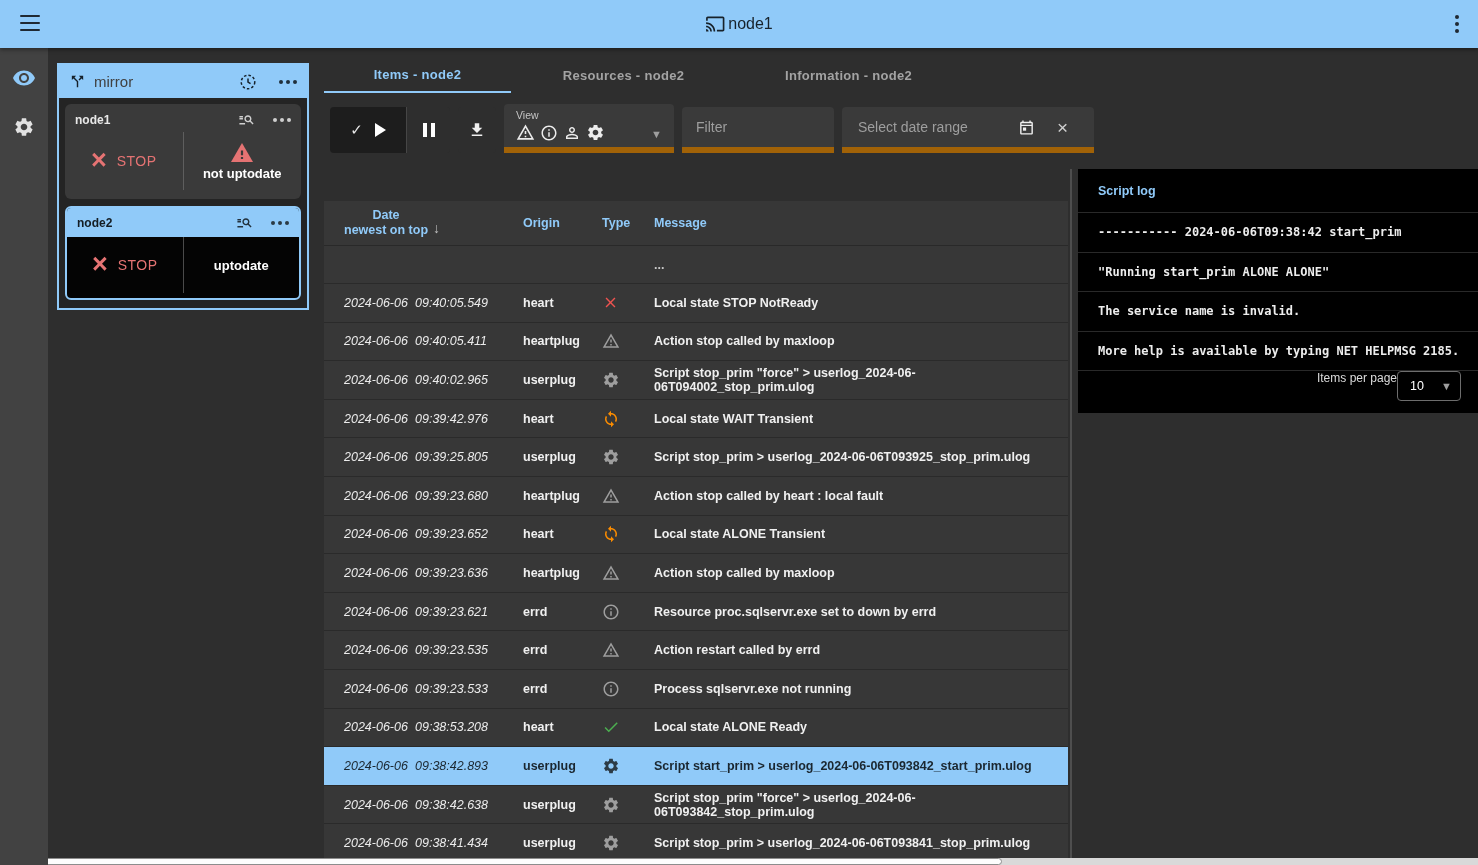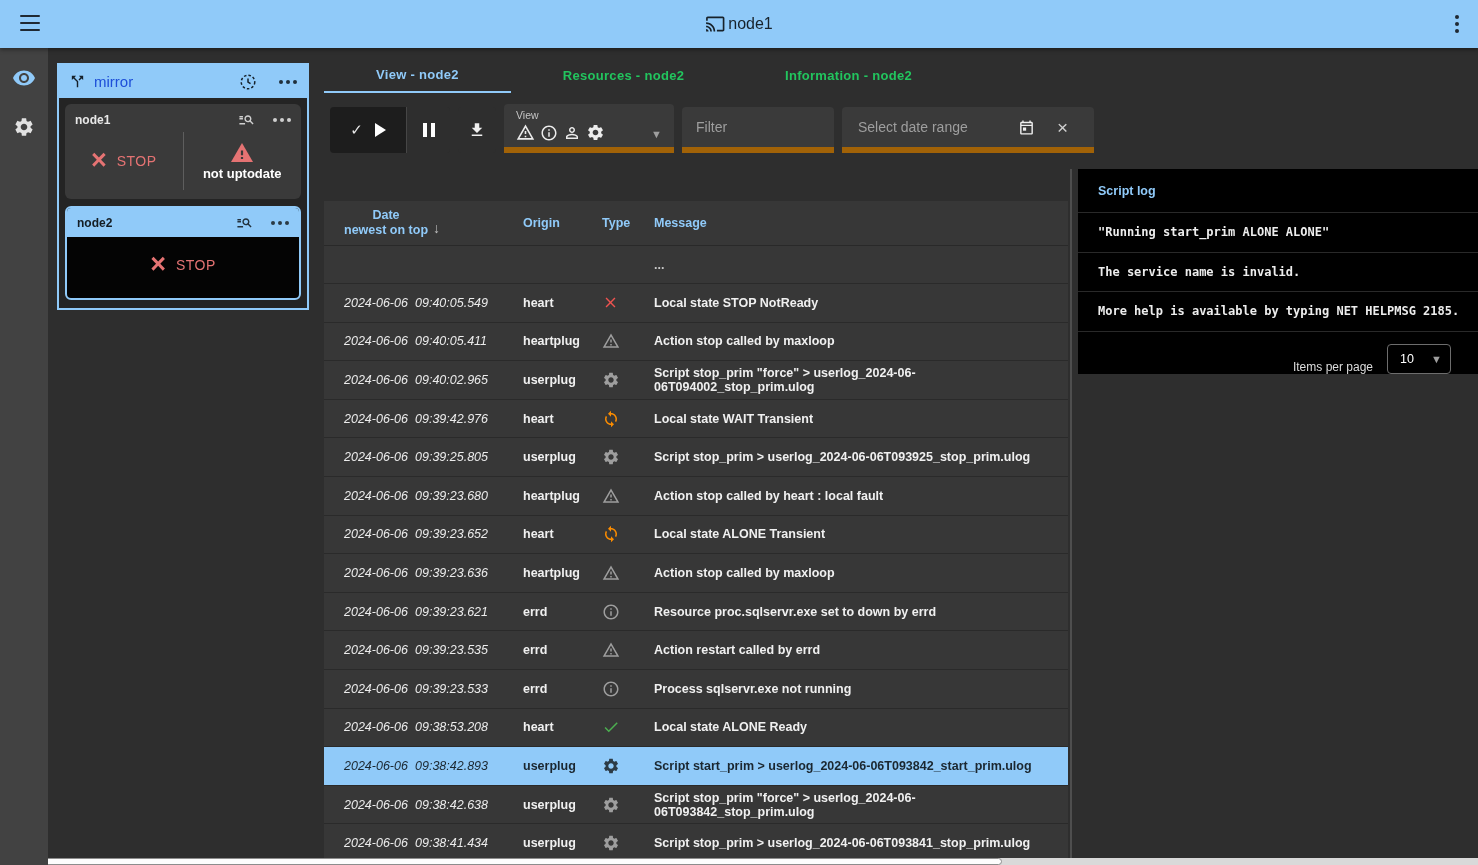--- a/index.html
+++ b/index.html
@@ -21,21 +21,21 @@
 
   
   .rail { position:absolute; left:0; top:48px; width:48px; height:817px; background:#424242; z-index:20; }
   .rail .ric { display:flex; justify-content:center; margin-top:18px; cursor:pointer; }
   .rail .ric.gear { margin-top:26px; }
 
   
   .mirror { position:absolute; left:57px; top:63px; width:252px; height:247px;
             border:2px solid #90caf9; background:#242424; }
   .mirror-head { height:33px; background:#90caf9; display:flex; align-items:center; padding:0 10px; }
-  .mirror-title { font-size:15px; color:#1d4ed8; margin-left:8px; flex:0 0 auto; }
+  .mirror-title { font-size:15px; color:#404040; margin-left:8px; flex:0 0 auto; }
   .mh-spacer { flex:1; }
   .mh-clock { margin-right:22px; cursor:pointer; display:flex; }
   .dots { display:flex; gap:3px; cursor:pointer; }
   .dots i { width:4px; height:4px; border-radius:50%; background:#20303c; }
   .mirror-body { padding:6px; }
   .card { border-radius:6px; overflow:hidden; }
   .card.n1 { background:#3a3a3a; margin-bottom:7px; height:95px; }
   .card.n2 { background:#040404; border:2px solid #90caf9; height:94px; }
   .card-head { display:flex; align-items:center; padding:7px 10px 4px 10px; }
   .card.n2 .card-head { background:#90caf9; padding:6px 10px; }
@@ -50,21 +50,21 @@
   .half.right { border-left:1px solid #5e5e5e; flex-direction:column; gap:1px; }
   .card.n2 .half.right { border-left:1px solid #4a4a4a; }
   .stop-x { font-size:27px; font-weight:bold; color:#e57373; line-height:1; margin-top:-2px; }
   .stop-label { font-size:14px; font-weight:normal; color:#e57373; letter-spacing:.5px; }
   .uptodate-label { font-size:13px; font-weight:bold; color:#fff; }
   .half.center-only { flex-direction:row; }
 
   
   .tabs { position:absolute; left:324px; top:57px; height:36px; display:flex; }
   .tab { height:36px; display:flex; align-items:center; justify-content:center;
-         font-size:13px; font-weight:bold; letter-spacing:.3px; color:#22c55e; cursor:pointer; }
+         font-size:13px; font-weight:bold; letter-spacing:.3px; color:#a3a3a3; cursor:pointer; }
   .tab.active { color:#90caf9; border-bottom:2px solid #90caf9; }
 
   
   .toolbar { position:absolute; left:330px; top:104px; height:49px; display:flex; align-items:flex-end; gap:8px; }
   .toggle-group { display:flex; height:46px; border-radius:4px; overflow:hidden; background:#2e2e2e; }
   .seg { display:flex; align-items:center; justify-content:center; cursor:pointer; }
   .seg.play { width:76px; background:#1d1d1d; gap:12px; }
   .seg.pause { width:44px; background:#2e2e2e; border-left:1px solid #464646; }
   .check-glyph { color:#e8e8e8; font-size:15px; }
   .play-tri { width:0; height:0; border-left:11px solid #fff; border-top:7px solid transparent; border-bottom:7px solid transparent; }
@@ -106,21 +106,21 @@
   .trow.selected .c-date,.trow.selected .c-time,.trow.selected .c-origin,.trow.selected .c-msg { color:#1b2730; }
   .table-edge { position:absolute; left:1070px; top:169px; width:2px; height:689px; background:#4e4e4e; }
 
   
   .script-panel { position:absolute; left:1078px; top:169px; width:400px; background:#000000; }
   .sp-head { height:44px; display:flex; align-items:center; padding-left:20px;
              border-bottom:1px solid #292929; color:#90caf9; font-size:12.5px; font-weight:bold; }
   .sp-line { height:39.5px; display:flex; align-items:center; padding-left:20px;
              border-bottom:1px solid #292929; font-family:"DejaVu Sans Mono",monospace;
              font-size:12px; font-weight:bold; color:#ededed; white-space:pre; }
-  .sp-foot { height:42px; display:flex; align-items:flex-end; justify-content:flex-end; gap:14px; padding-right:27px; }
+  .sp-foot { height:42px; display:flex; align-items:flex-start; justify-content:flex-end; padding-right:17px; }
   .pp-label { font-size:12px; color:#dcdcdc; }
   .pp-select { width:64px; height:30px; border:1px solid #6d6d6d; border-radius:4px; display:flex;
                align-items:center; cursor:pointer; }
   .pp-value { font-size:12.5px; color:#fff; padding-left:12px; flex:1; }
   .pp-caret { color:#9e9e9e; font-size:11px; padding-right:8px; }
 
   
   .hscroll { position:absolute; left:36px; right:0; bottom:0; height:7px; background:#d9d9d9; }
   .hthumb { position:absolute; left:0; top:0; height:7px; width:966px; background:#fdfdfd;
             border:1px solid #8d8d8d; border-radius:4px; cursor:grab; }
@@ -234,28 +234,31 @@
               <i></i>
               <i></i>
             </span>
         </span>
       </div>
       <div class="card-body">
         <div class="half">
           <span class="stop-x">×</span>
           <span class="stop-label">STOP</span>
         </div>
+        <div class="half right center-only">
+          <span class="uptodate-label">uptodate</span>
+        </div>
       </div>
     </div>
 
   </div>
 </div>
 
 <div class="tabs">
-  <div class="tab active" style="width:187px">View - node2</div>
+  <div class="tab active" style="width:187px">Items - node2</div>
   <div class="tab" style="width:225px">Resources - node2</div>
   <div class="tab" style="width:225px">Information - node2</div>
 </div>
 
 <div class="toolbar">
   <div class="toggle-group">
     <div class="seg play">
       <span class="check-glyph">✓</span>
       <span class="play-tri"></span>
     </div>
@@ -509,20 +512,21 @@
         </span>
         <span class="c-msg">Local state ALONE Transient</span>
       </div>
     </div>
 </div>
 <div class="table-edge"></div>
 
 <div class="script-panel">
   <div class="sp-head">Script log</div>
   <div id="script-lines">
+      <div class="sp-line">----------- 2024-06-06T09:38:42 start_prim</div>
       <div class="sp-line">"Running start_prim ALONE ALONE"</div>
       <div class="sp-line">The service name is invalid.</div>
       <div class="sp-line">More help is available by typing NET HELPMSG 2185.</div>
     </div>
   <div class="sp-foot">
     <span class="pp-label">Items per page</span>
     <div class="pp-select">
       <span class="pp-value">10</span>
       <span class="pp-caret">▼</span>
     </div>

